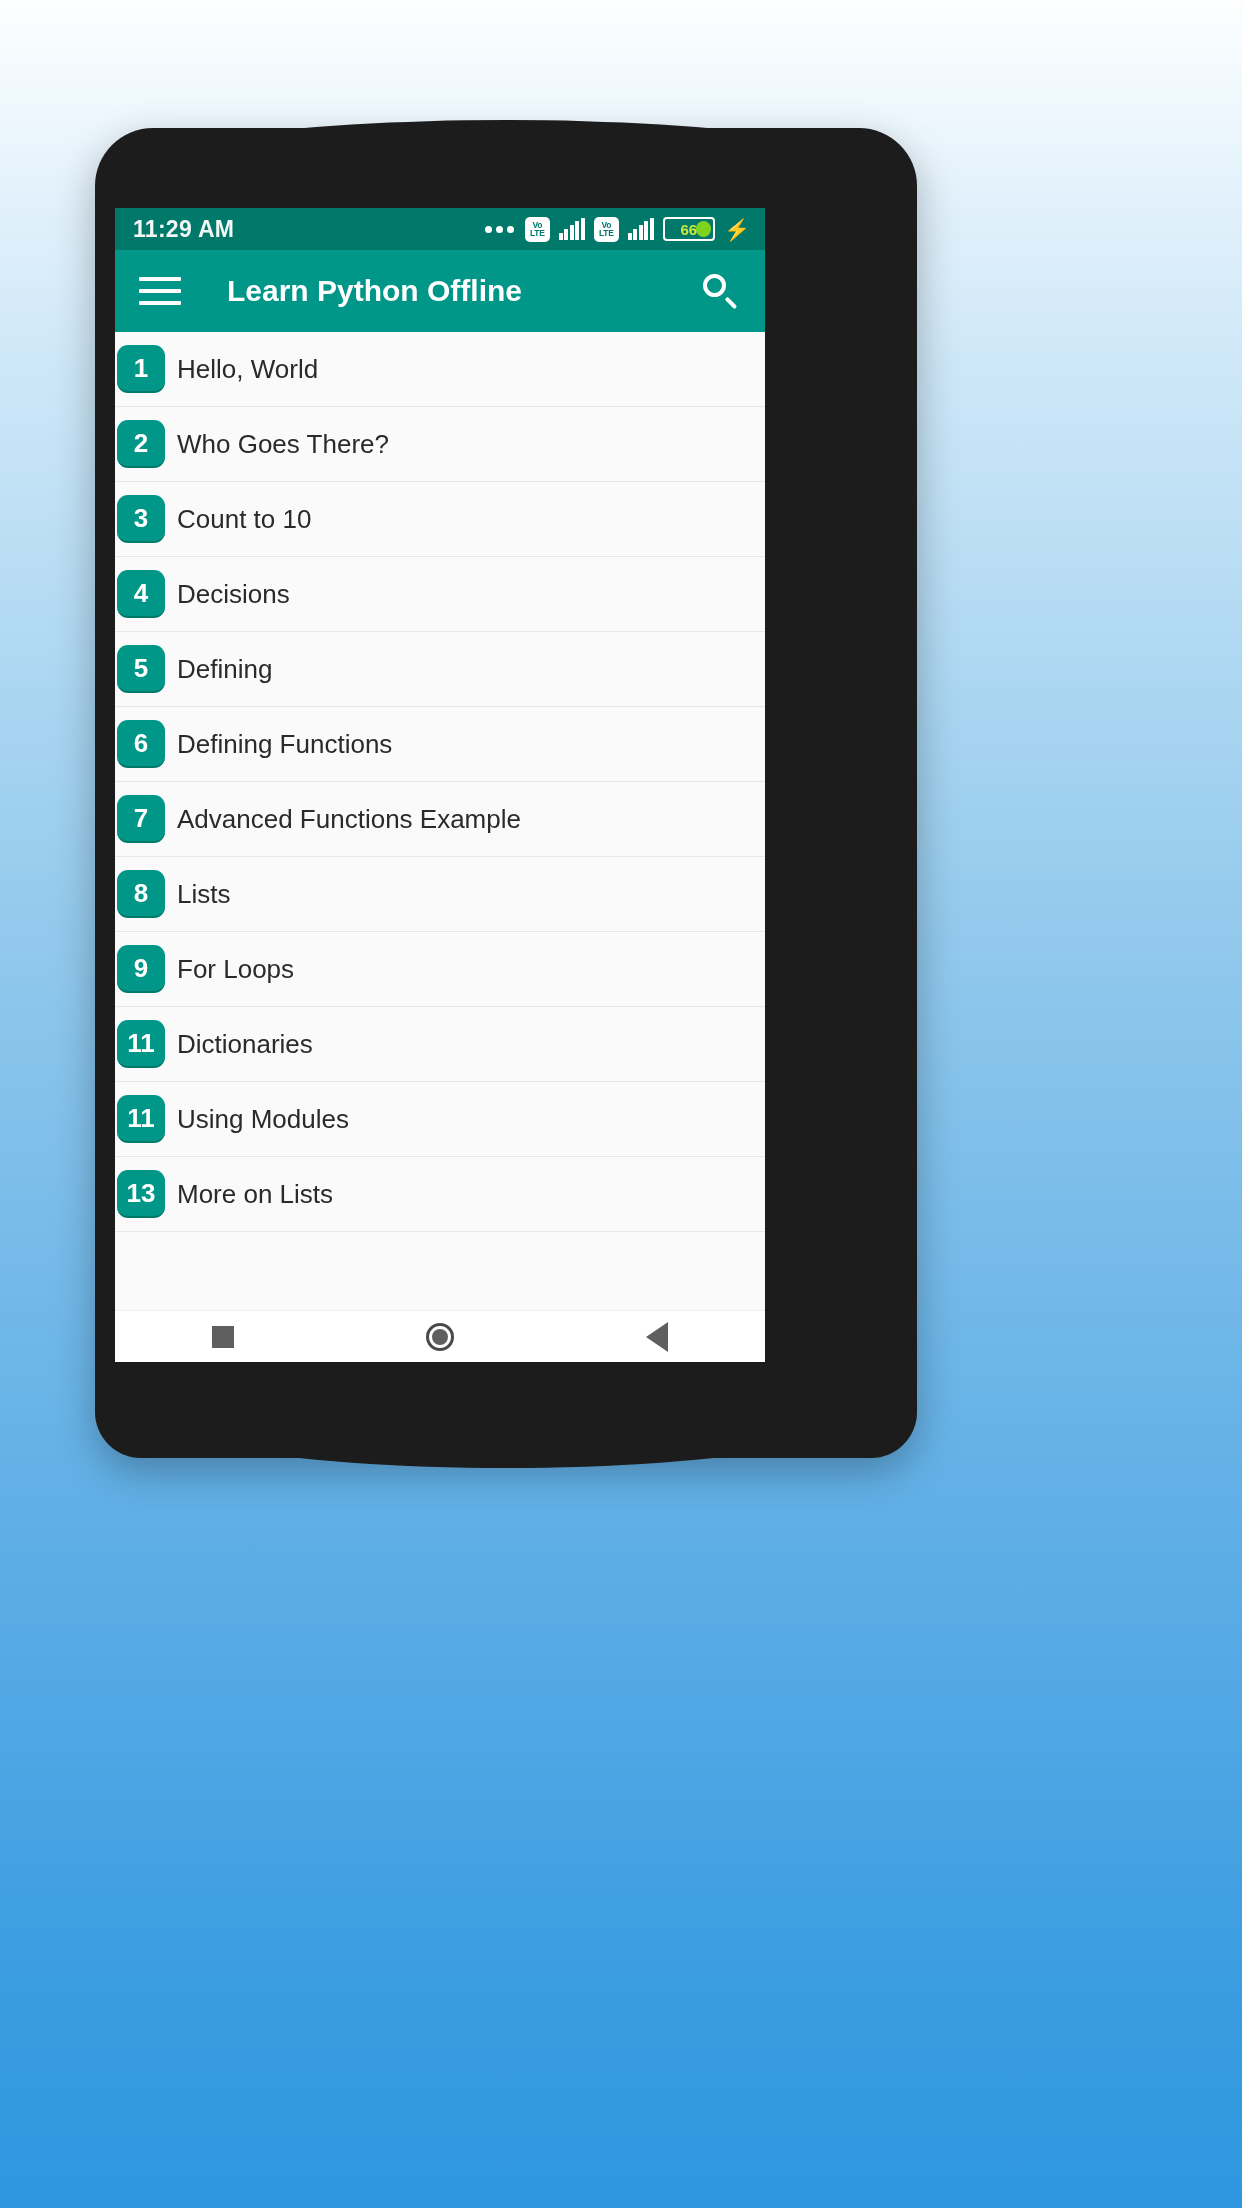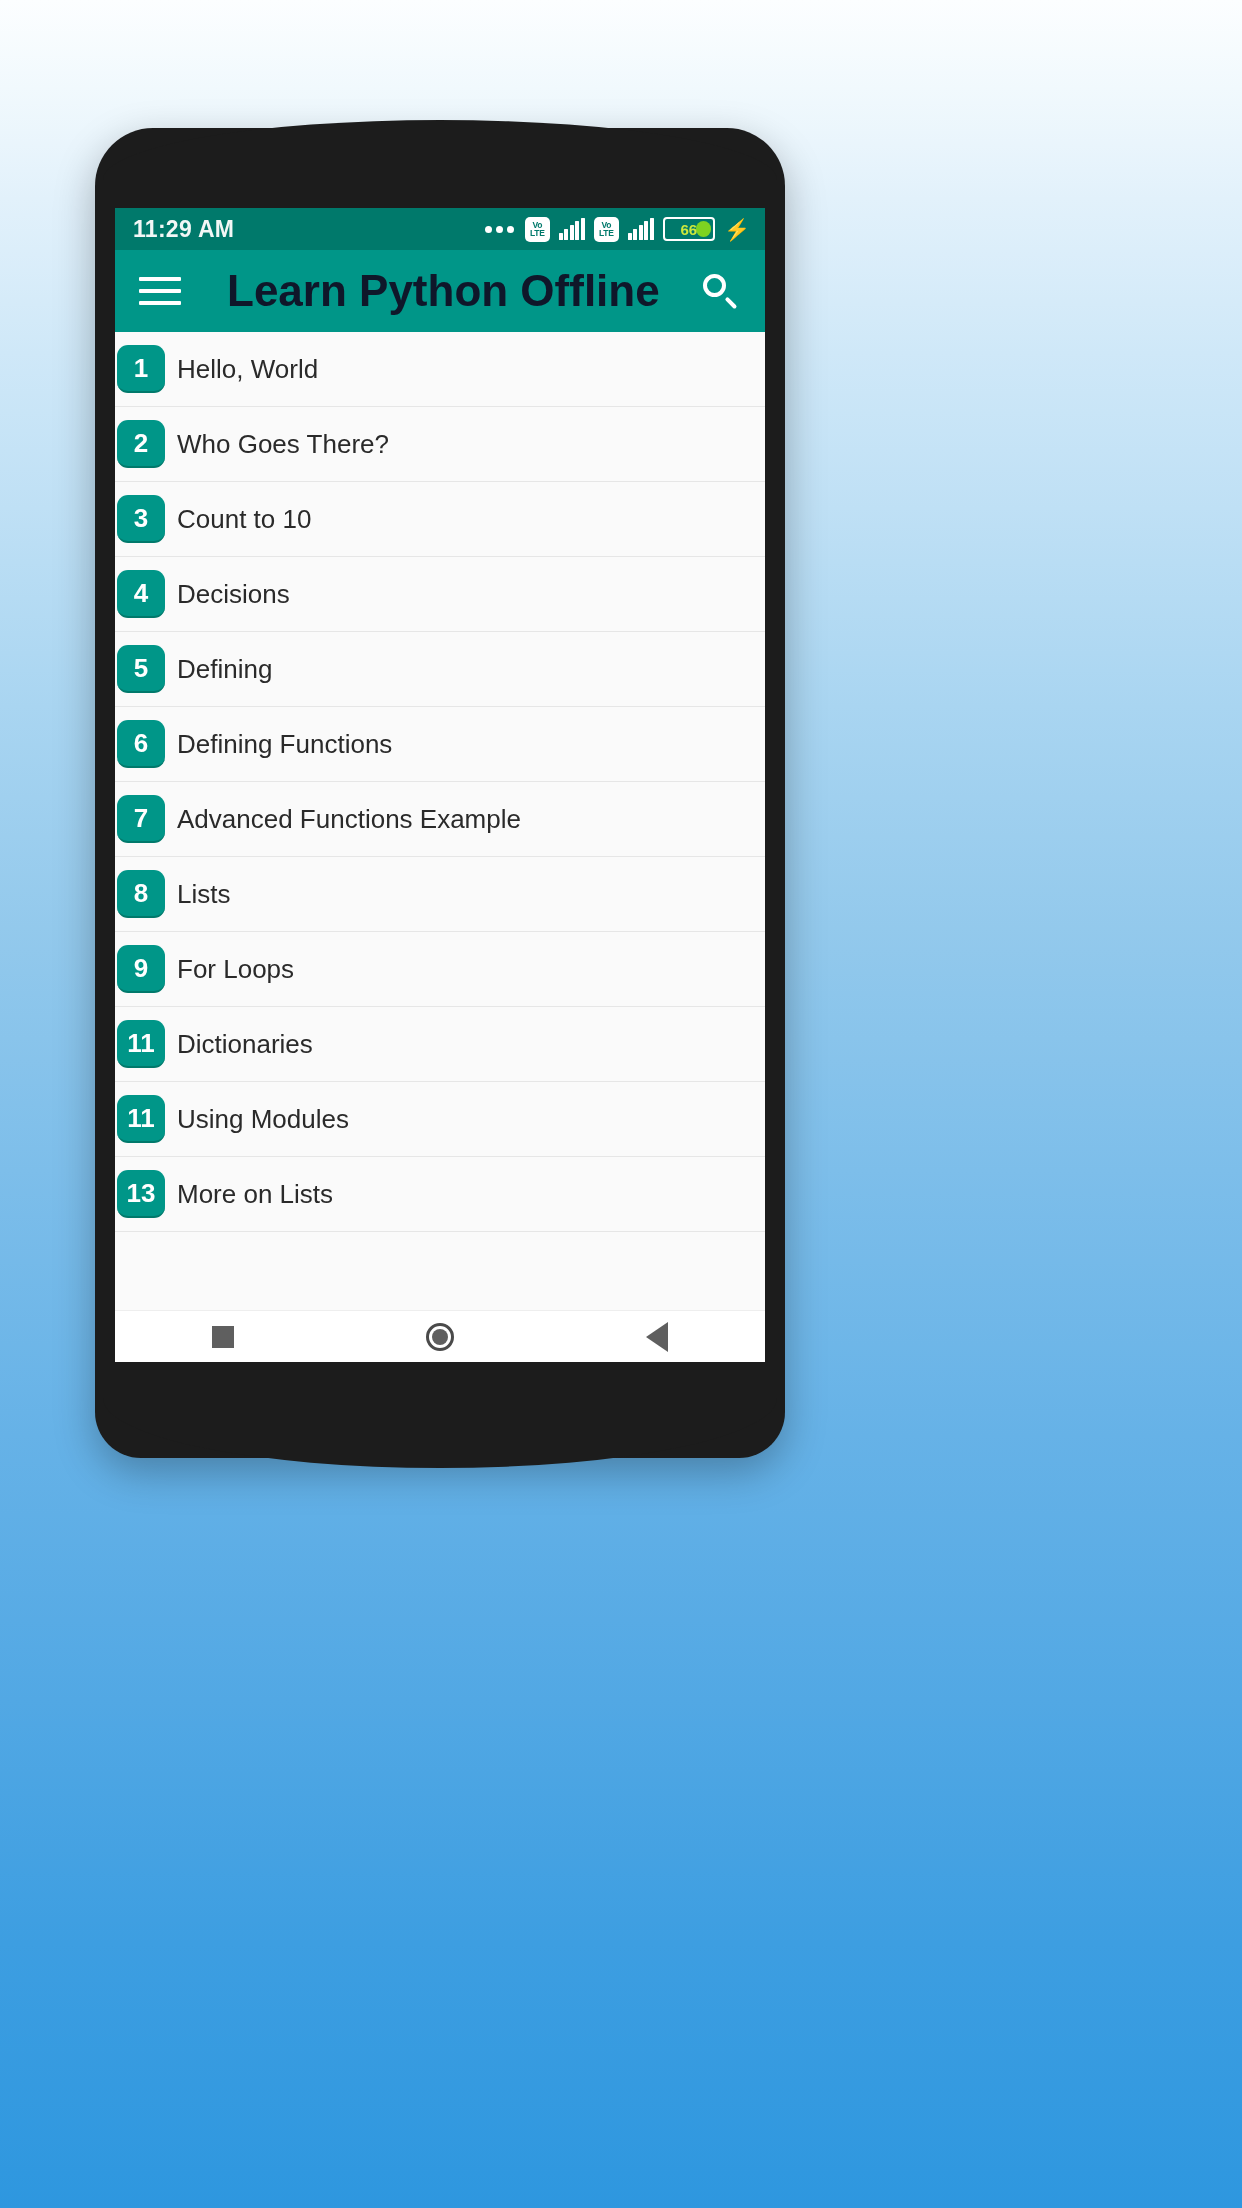--- a/index.html
+++ b/index.html
@@ -25,25 +25,26 @@
         #3d9ee1 88%,
         #2e97df 100%);
     position: relative;
   }
 
   
   #phone-frame {
     position: absolute;
     left: 95px;
     top: 128px;
-    width: 690px;
+    width: 778px;
     height: 1330px;
     background: #1c1c1c;
     border-radius: 58px 58px 46px 46px;
     box-shadow: 0 14px 40px rgba(0,0,0,0.28);
+    padding-left: 44px;
   }
   
   #phone-frame::before {
     content: "";
     position: absolute;
     left: 8px; right: 8px; top: -8px;
     height: 60px;
     background: #1c1c1c;
     border-radius: 50% 50% 0 0 / 60px 60px 0 0;
   }
@@ -186,22 +187,22 @@
     flex: none;
   }
   #menu-icon span {
     display: block;
     height: 4px;
     width: 42px;
     background: #ffffff;
     border-radius: 1px;
   }
   #app-title {
-    color: #0f172a;
-    font-size: 44px;
+    color: #ffffff;
+    font-size: 30px;
     font-weight: bold;
     margin-left: 44px;
     flex: 1 1 auto;
     white-space: nowrap;
   }
   #search-icon {
     width: 46px; height: 46px;
     position: relative;
     flex: none;
     cursor: pointer;

